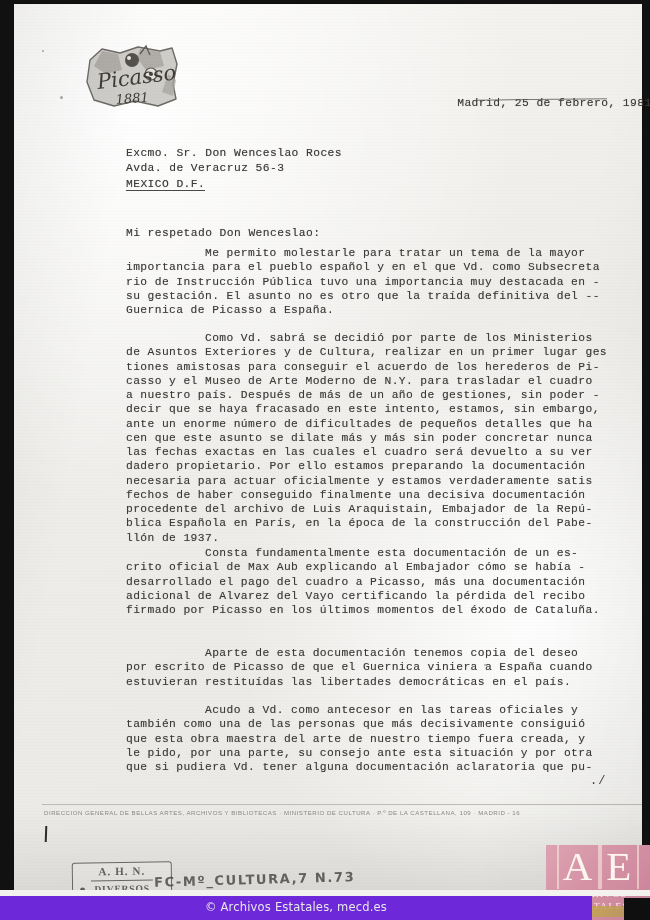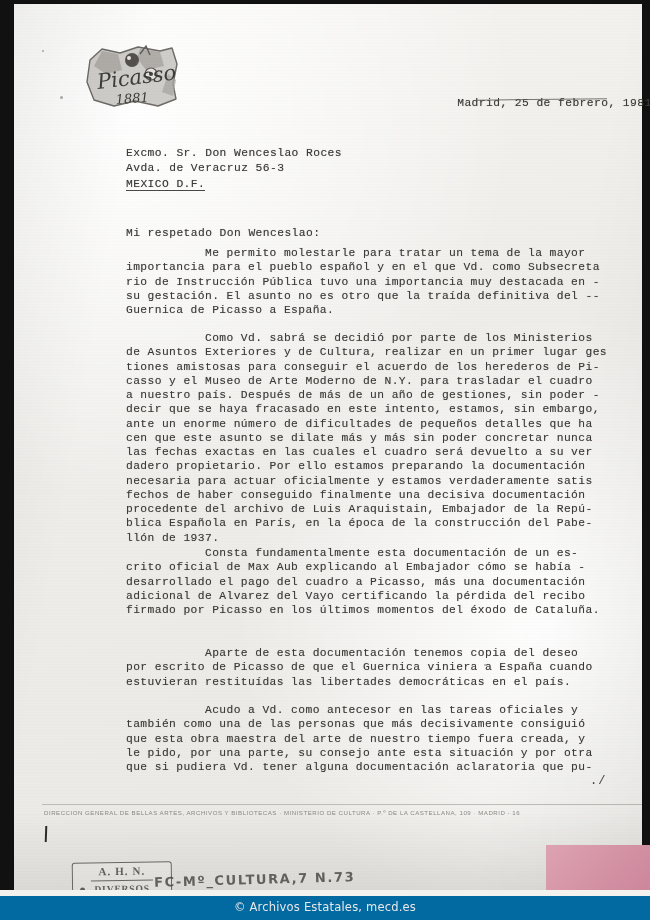--- a/index.html
+++ b/index.html
@@ -157,22 +157,22 @@
     background:linear-gradient(90deg,#d7c46a 0%,#c9a84d 40%,#b89a57 100%);
     opacity:.85;
   }
   #ae .corner{
     position:absolute;right:0;bottom:0;width:26px;height:22px;
     background:#0f0f0f;
   }
 
   
   #caption{
-    position:absolute;left:0;bottom:0;width:650px;height:24px;
-    background:#0369a1;
+    position:absolute;left:0;bottom:0;width:592px;height:24px;
+    background:#6d28d9;
   }
   #captxt{
     position:absolute;left:0;right:0;bottom:6px;text-align:center;
     color:#e8e8e8;font-size:11.5px;letter-spacing:.2px;
     font-family:"DejaVu Sans","Liberation Sans",sans-serif;
   }
   
   #whitestrip{position:absolute;left:0;bottom:24px;width:650px;height:6px;background:#f3f2ef;}
 </style>
 </head>
@@ -261,20 +261,21 @@
     <div class="speck" style="left:28px;top:46px;width:2px;height:2px;"></div>
     <div class="speck" style="left:46px;top:92px;width:3px;height:3px;"></div>
     <div class="speck" style="left:122px;top:58px;width:2px;height:2px;"></div>
     <div class="speck" style="left:470px;top:660px;width:2px;height:2px;"></div>
 
     <div id="grain"></div>
     <div id="shade"></div>
   </div>
 
   <div id="ae">
+    <div class="letters"><b>A</b><b>E</b></div>
     <div class="l3">ARCHIVOS</div>
     <div class="l4">ESTATALES</div>
     <div class="swatch"></div>
     <div class="corner"></div>
   </div>
 
   <div id="whitestrip"></div>
 
   <div id="caption">
     <div id="captxt">© Archivos Estatales, mecd.es</div>

